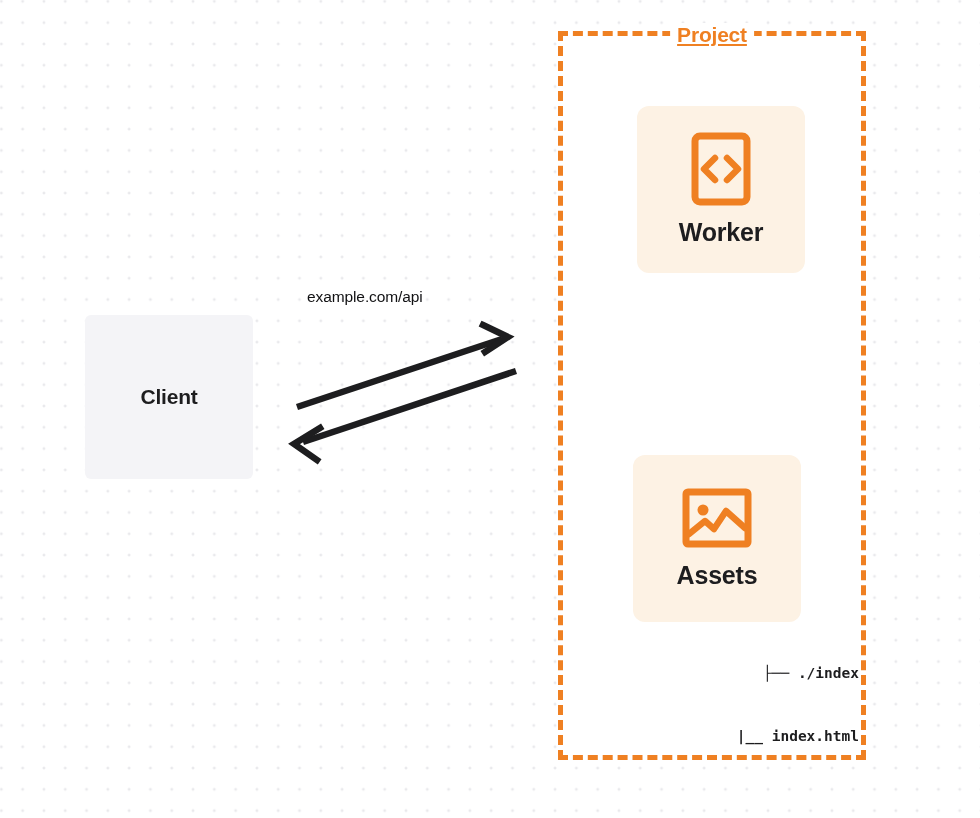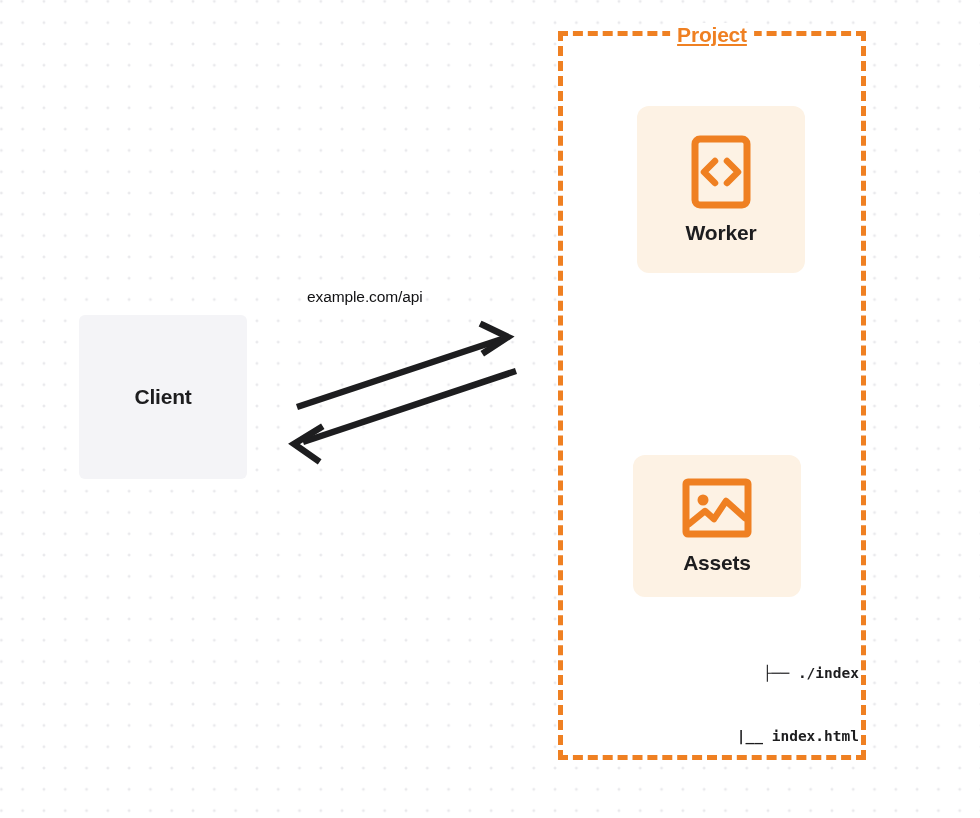--- a/index.html
+++ b/index.html
@@ -20,21 +20,21 @@
     height: 818px;
     background-color: #ffffff;
     background-image: radial-gradient(circle, #e9e9ec 1.4px, rgba(255,255,255,0) 1.6px);
     background-size: 21.3px 21.3px;
     background-position: 12px 12px;
   }
 
   
   .client-node {
     position: absolute;
-    left: 79px;
+    left: 85px;
     top: 315px;
     width: 168px;
     height: 164px;
     background: #f4f4f7;
     border-radius: 6px;
     display: flex;
     align-items: center;
     justify-content: center;
   }
   .client-label {
@@ -107,28 +107,28 @@
   .worker-card {
     left: 74px;
     top: 70px;
     width: 168px;
     height: 167px;
   }
   .assets-card {
     left: 70px;
     top: 419px;
     width: 168px;
-    height: 142px;
+    height: 167px;
   }
   .node-icon {
     display: block;
     margin-bottom: 12px;
   }
   .node-label {
-    font-size: 21px;
+    font-size: 25px;
     font-weight: bold;
     color: #1d1d1f;
     letter-spacing: -0.2px;
   }
 
   
   .file-tree {
     position: absolute;
     left: 46px;
     top: 585px;

